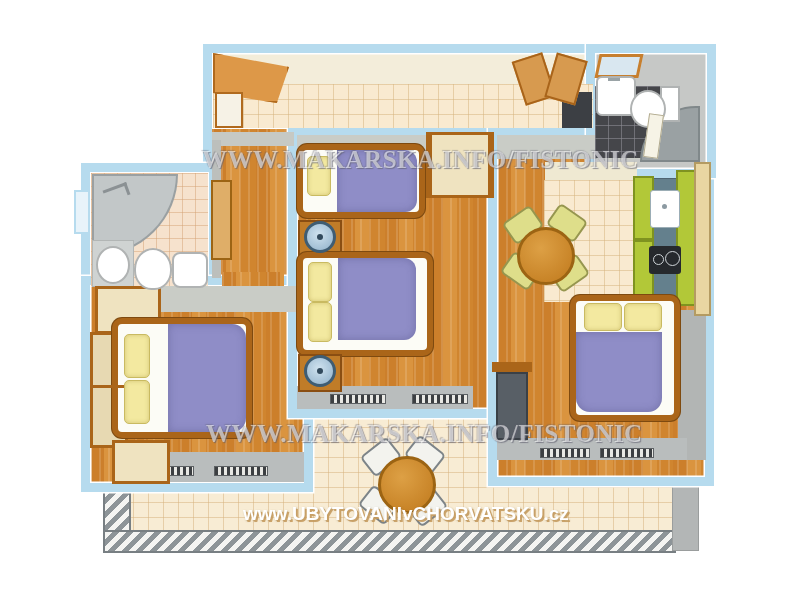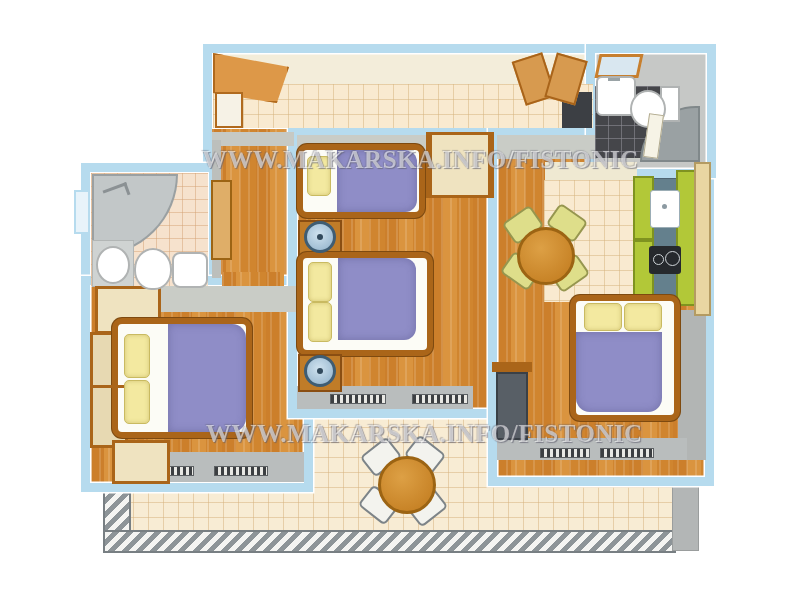--- a/index.html
+++ b/index.html
@@ -170,14 +170,15 @@
   <div class="abs z4" style="left:597px;top:54px;width:38px;height:18px;background:#d9e7f0;border:3px solid #c77f2e;transform:skewX(-12deg);"></div>
   <div class="abs fixture z4" style="left:596px;top:76px;width:36px;height:36px;border-radius:6px;"></div>
   <div class="abs z5" style="left:608px;top:78px;width:12px;height:3px;background:#9aa3a6;"></div>
   <div class="abs fixture z4" style="left:660px;top:86px;width:16px;height:32px;"></div>
   <div class="abs fixture z4" style="left:630px;top:90px;width:32px;height:34px;border-radius:50%;"></div>
   <div class="abs z3" style="left:640px;top:106px;width:56px;height:52px;background:#9aa1a3;border:2px solid #80888a;border-top-left-radius:60px;"></div>
   <div class="abs z4" style="left:646px;top:114px;width:13px;height:42px;background:#f6f3e6;border:1px solid #b0a98e;transform:rotate(8deg);"></div>
 
   <div class="wm" style="left:202px;top:146px;font-size:25px;">WWW.MAKARSKA.INFO/FISTONIC</div>
   <div class="wm" style="left:206px;top:420px;font-size:25px;">WWW.MAKARSKA.INFO/FISTONIC</div>
+  <div class="wm-bottom" style="left:243px;top:503px;font-size:19px;">www.UBYTOVANIvCHORVATSKU.cz</div>
 
 </div>
 
 </body></html>

